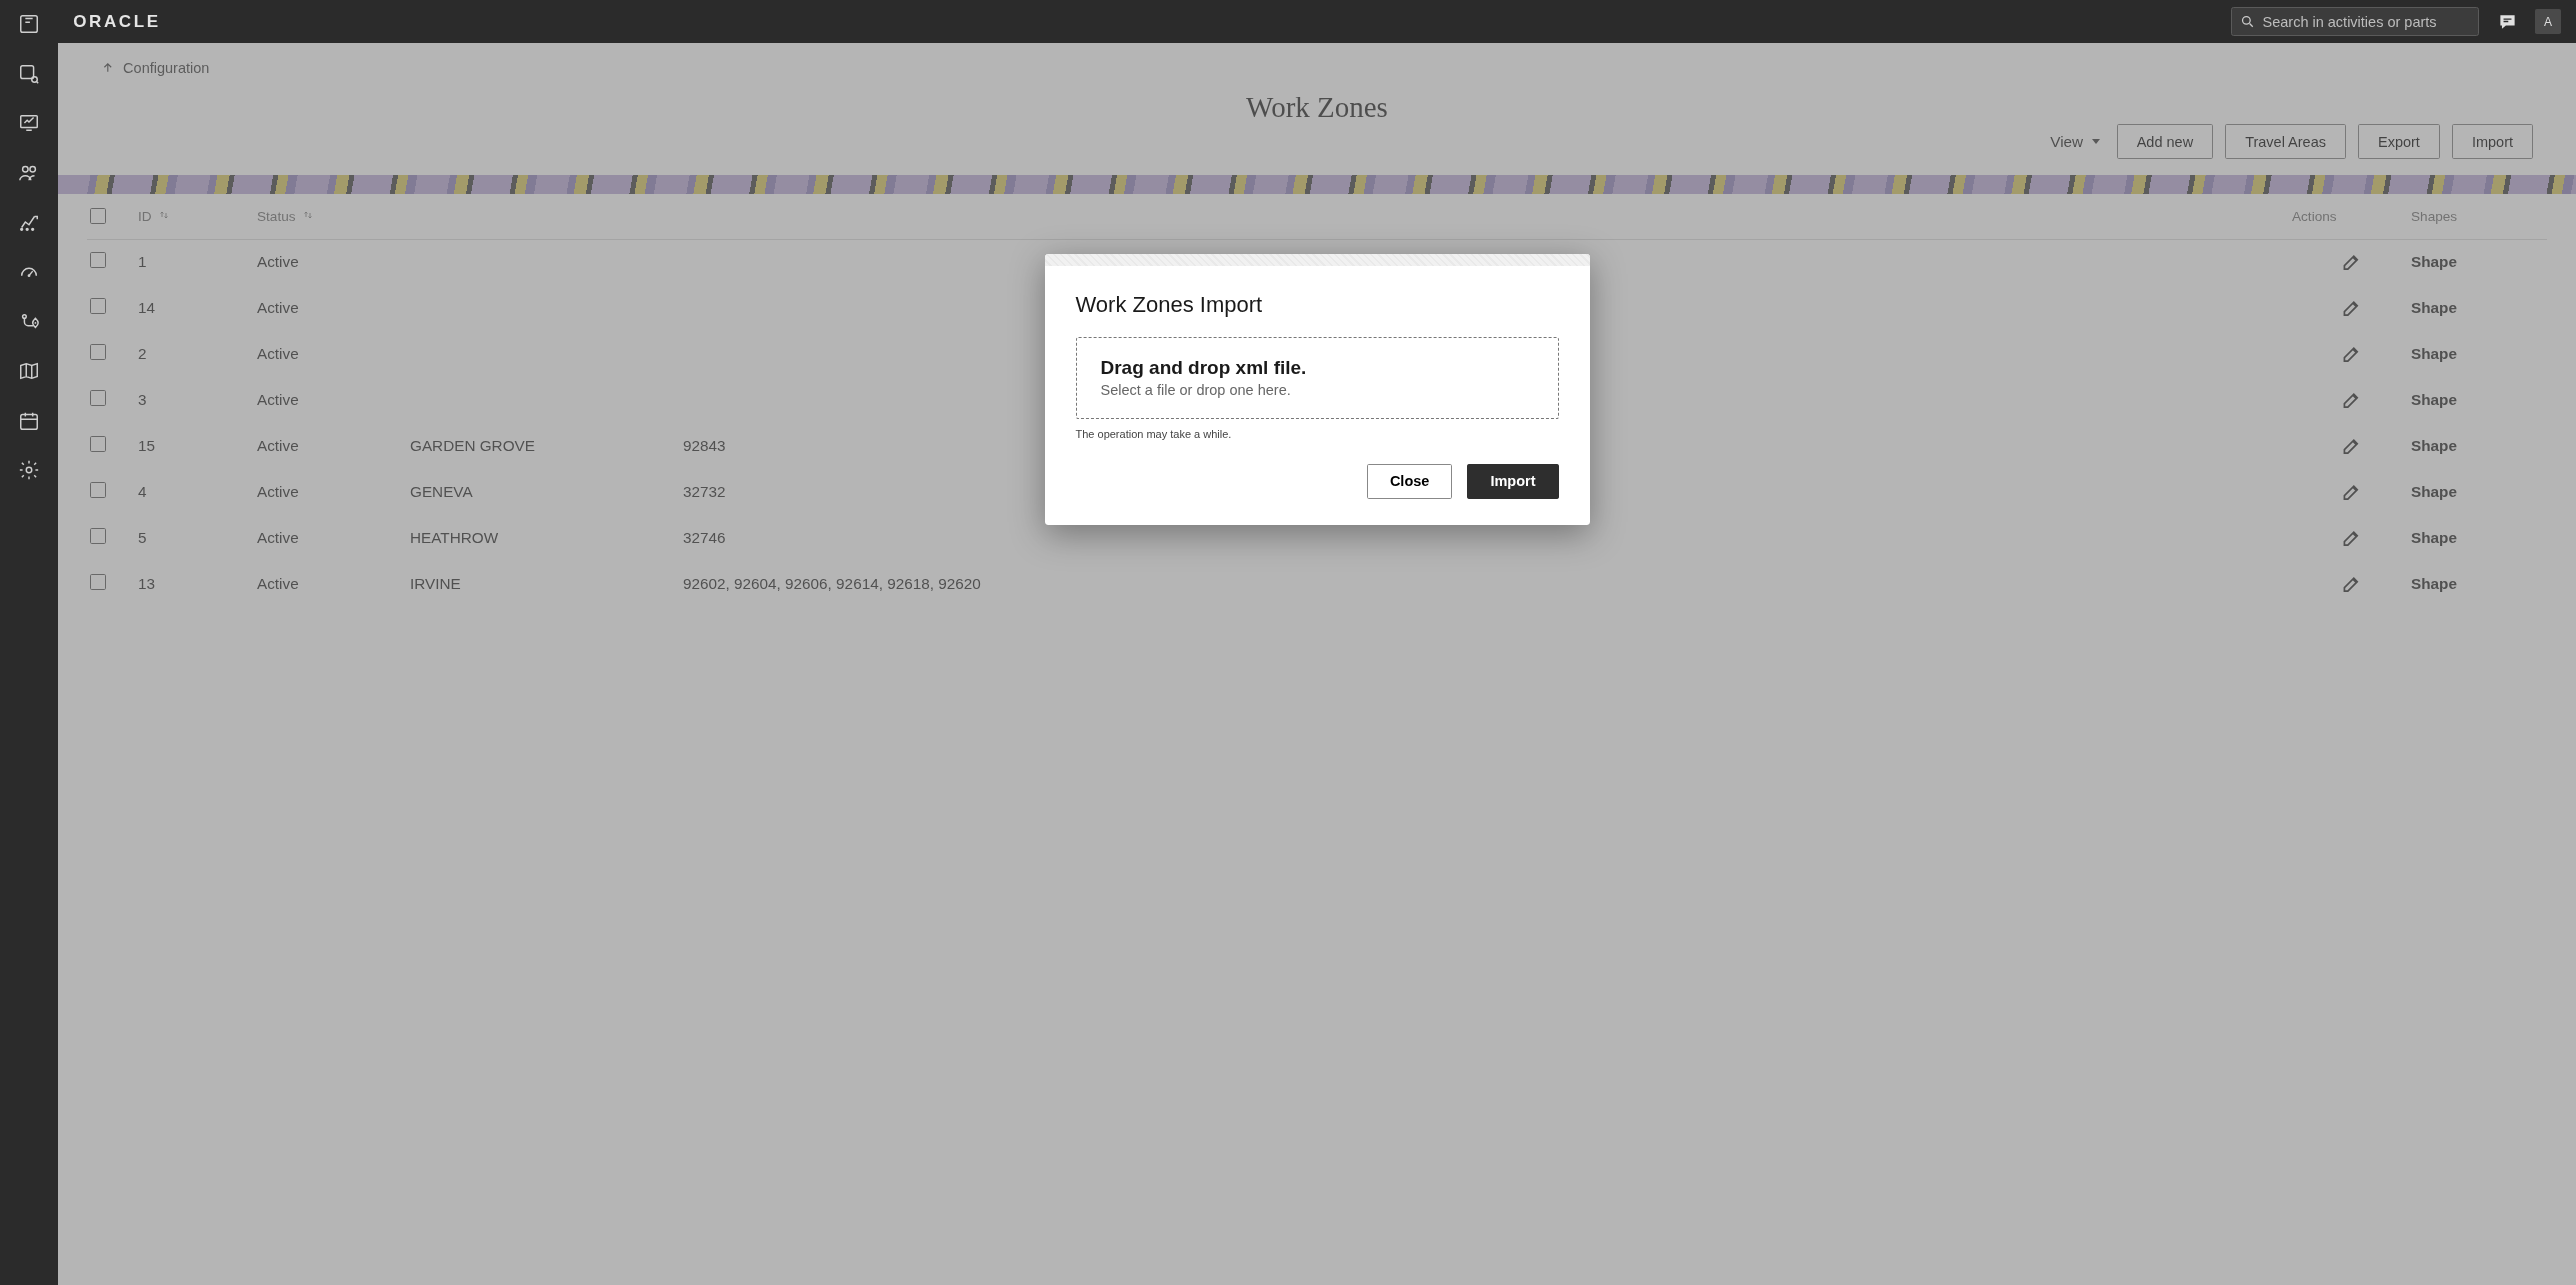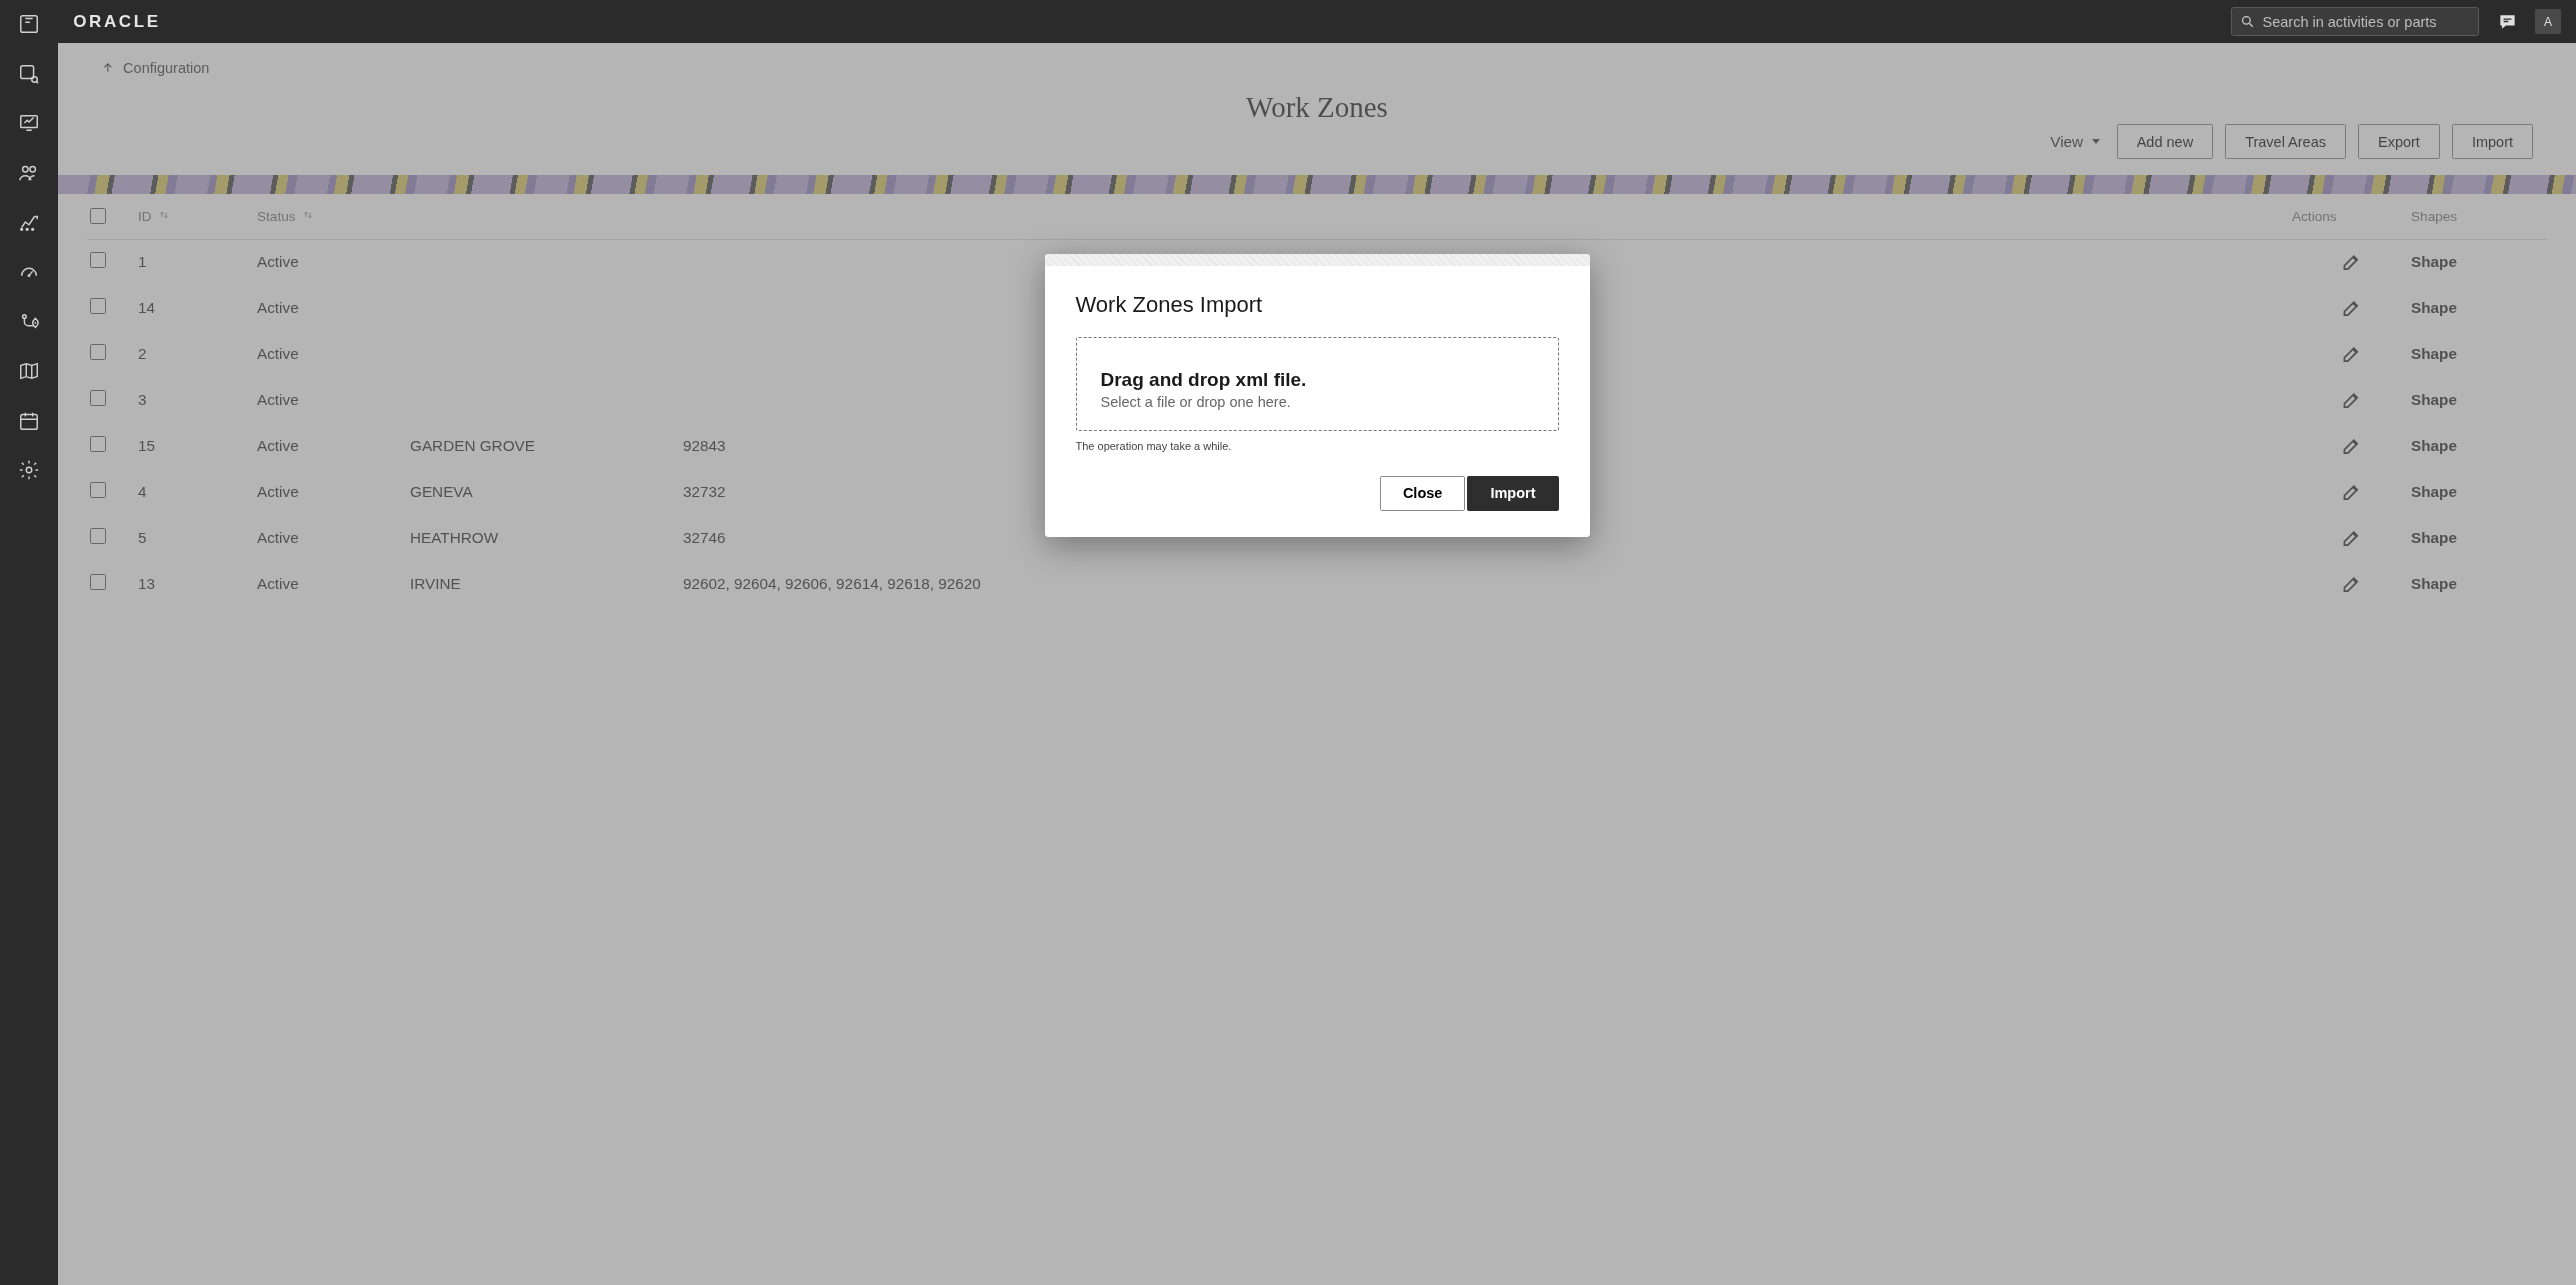--- a/index.html
+++ b/index.html
@@ -102,24 +102,24 @@
   .modal-top-strip {
     height:12px;
     background: repeating-linear-gradient(45deg, #f1f1f1 0 3.4px, #e9e9e9 3.4px 5.1px);
   }
   .modal-body { padding: 25.6px 31px 20.5px; }
   .modal-title { font-size:22px; font-weight:400; margin-bottom:19px; }
   .dropzone {
     border:0.9px dashed #777; border-radius:2.6px; padding:19px 24px 20.5px; margin-bottom:8.5px;
     cursor:pointer;
   }
-  .dropzone-title { font-size:19px; font-weight:700; margin-bottom:3.4px;margin-top:12px; }
+  .dropzone-title { font-size:19px; font-weight:700; margin-bottom:3.4px; }
   .dropzone-sub { font-size:14.5px; color:#666; }
   .modal-note { font-size:11px; color:#444; margin-bottom:24px; }
-  .modal-actions { display:flex; justify-content:flex-end; gap:2px; padding-bottom:5.1px; }
+  .modal-actions { display:flex; justify-content:flex-end; gap:15px; padding-bottom:5.1px; }
   .btn-secondary {
     background:#fff; border:0.9px solid #888; padding:8.5px 22px; font-size:14.5px; font-weight:700;
     border-radius:1.7px; cursor:pointer;
   }
   .btn-primary {
     background:#2e2e2e; color:#fff; border:0.9px solid #2e2e2e; padding:8.5px 22px;
     font-size:14.5px; font-weight:700; border-radius:1.7px; cursor:pointer;
   }
 </style>
 </head>

